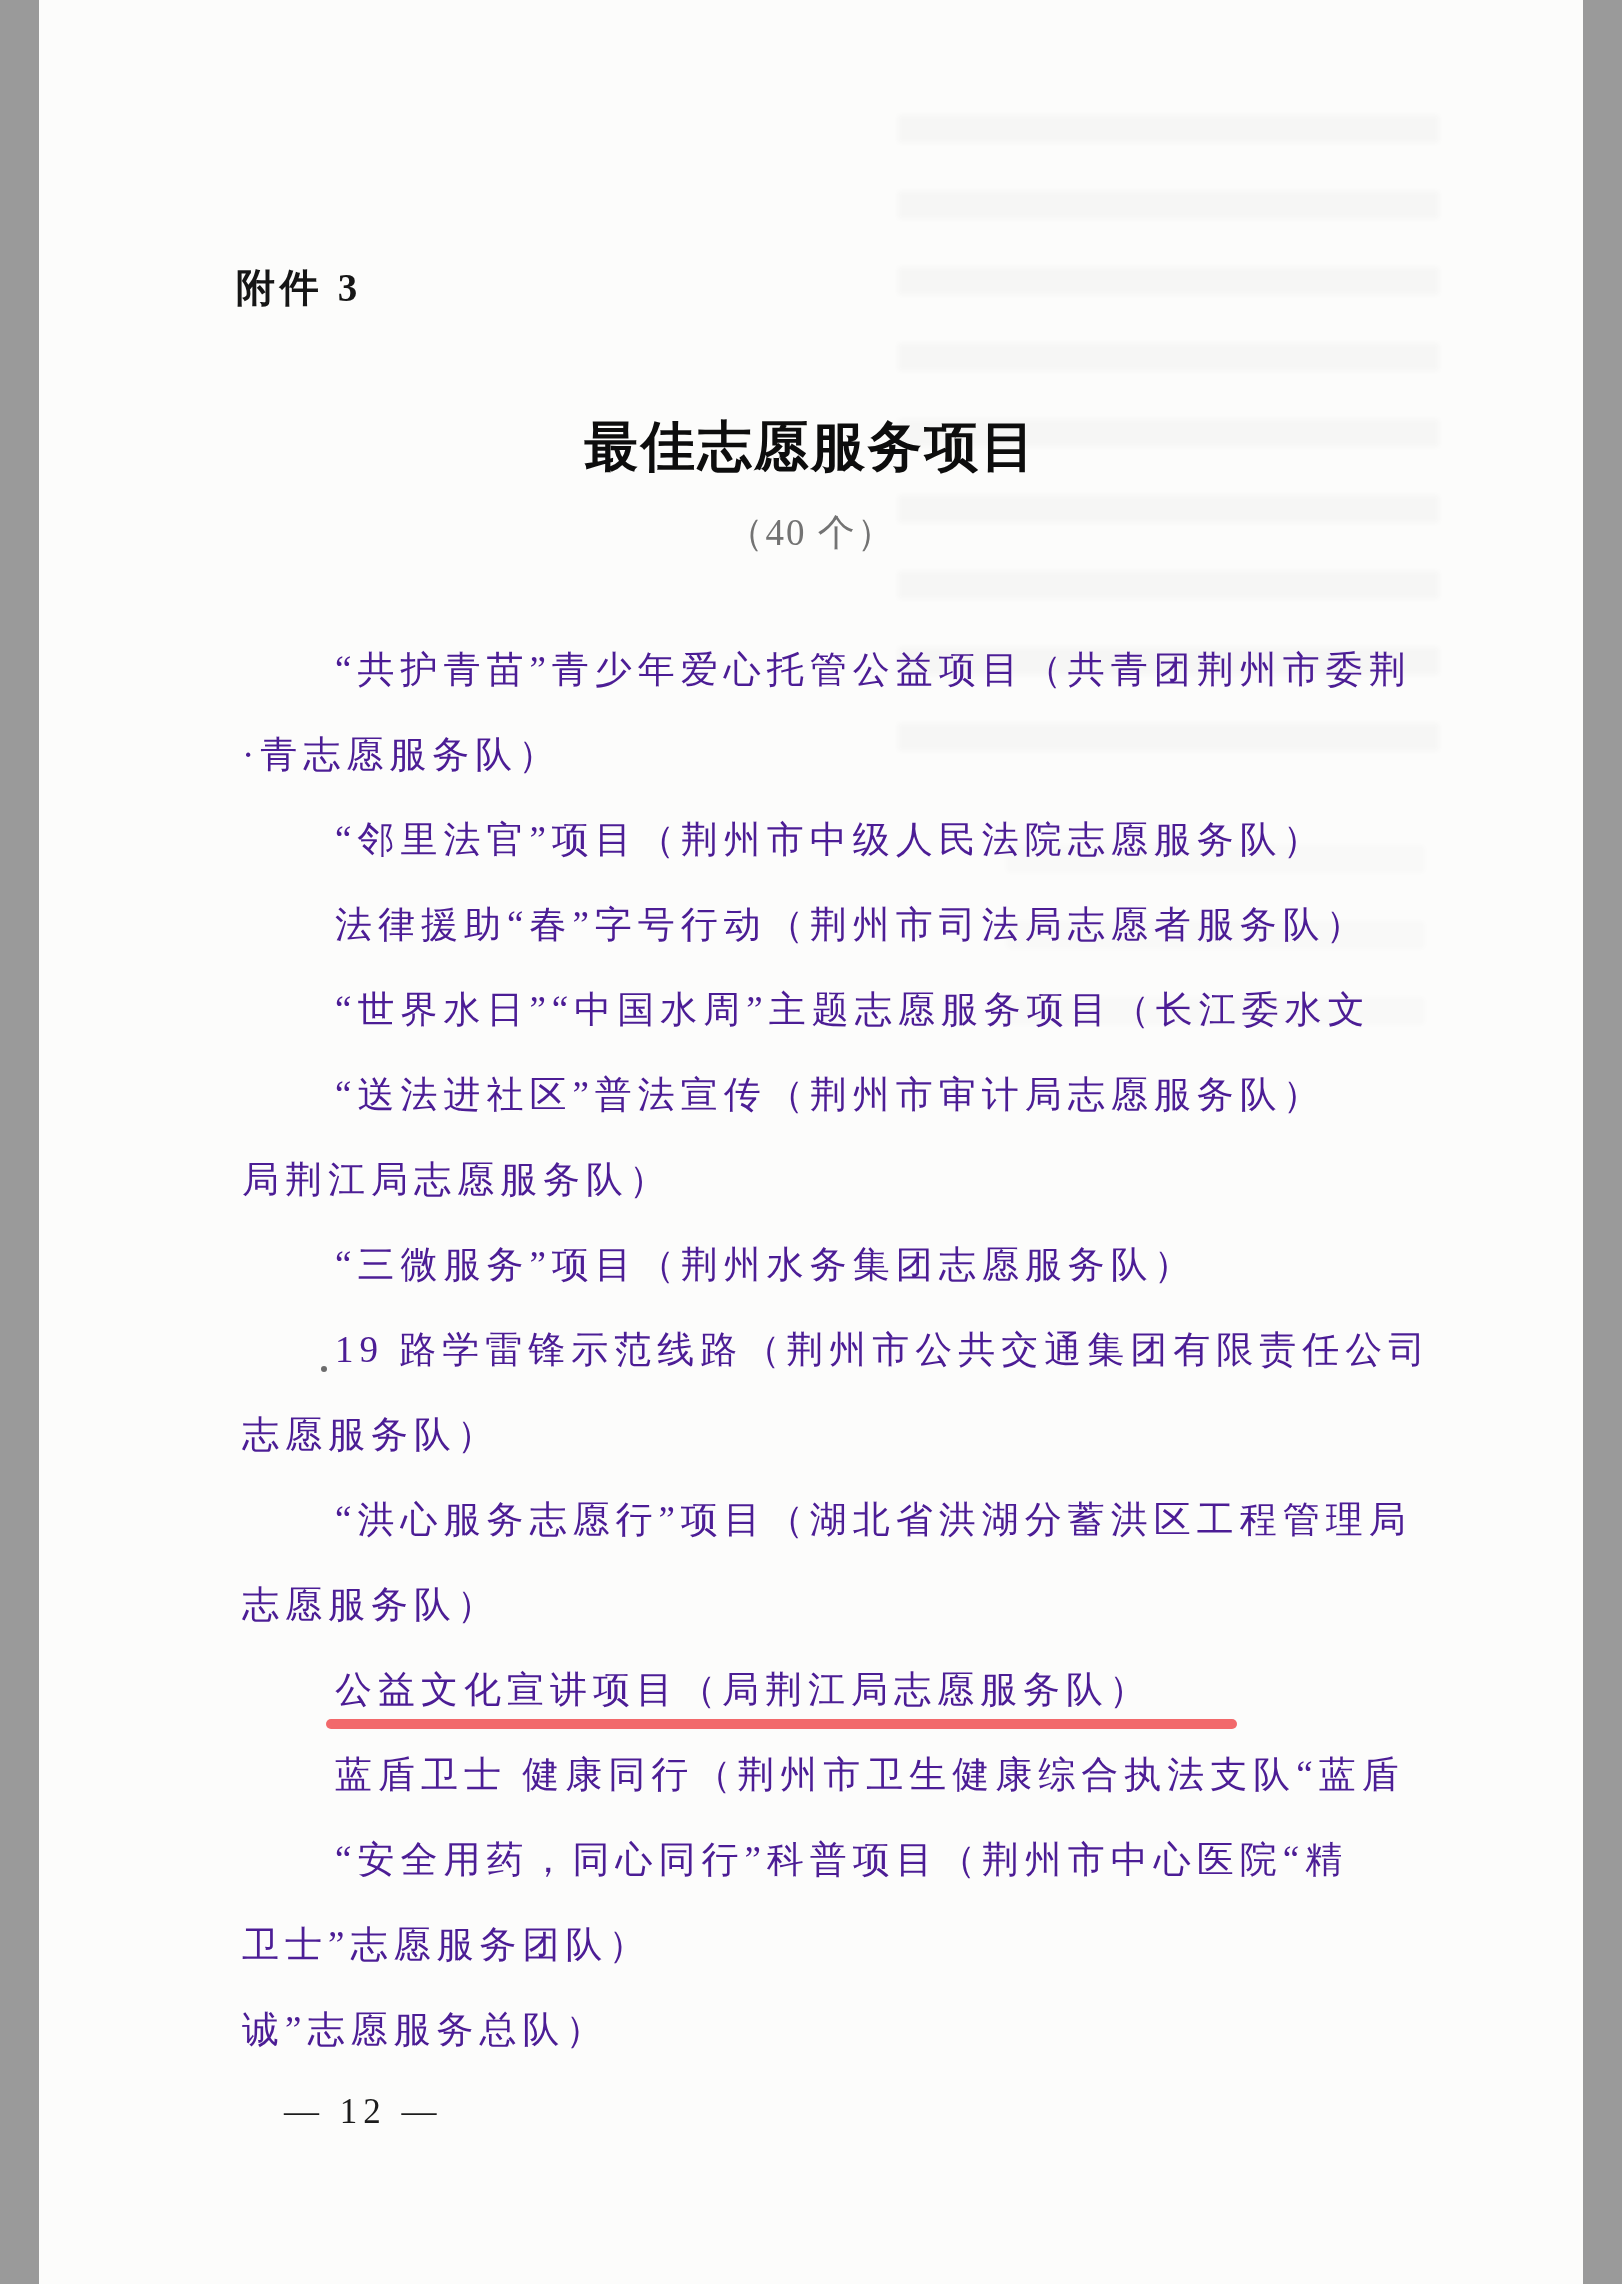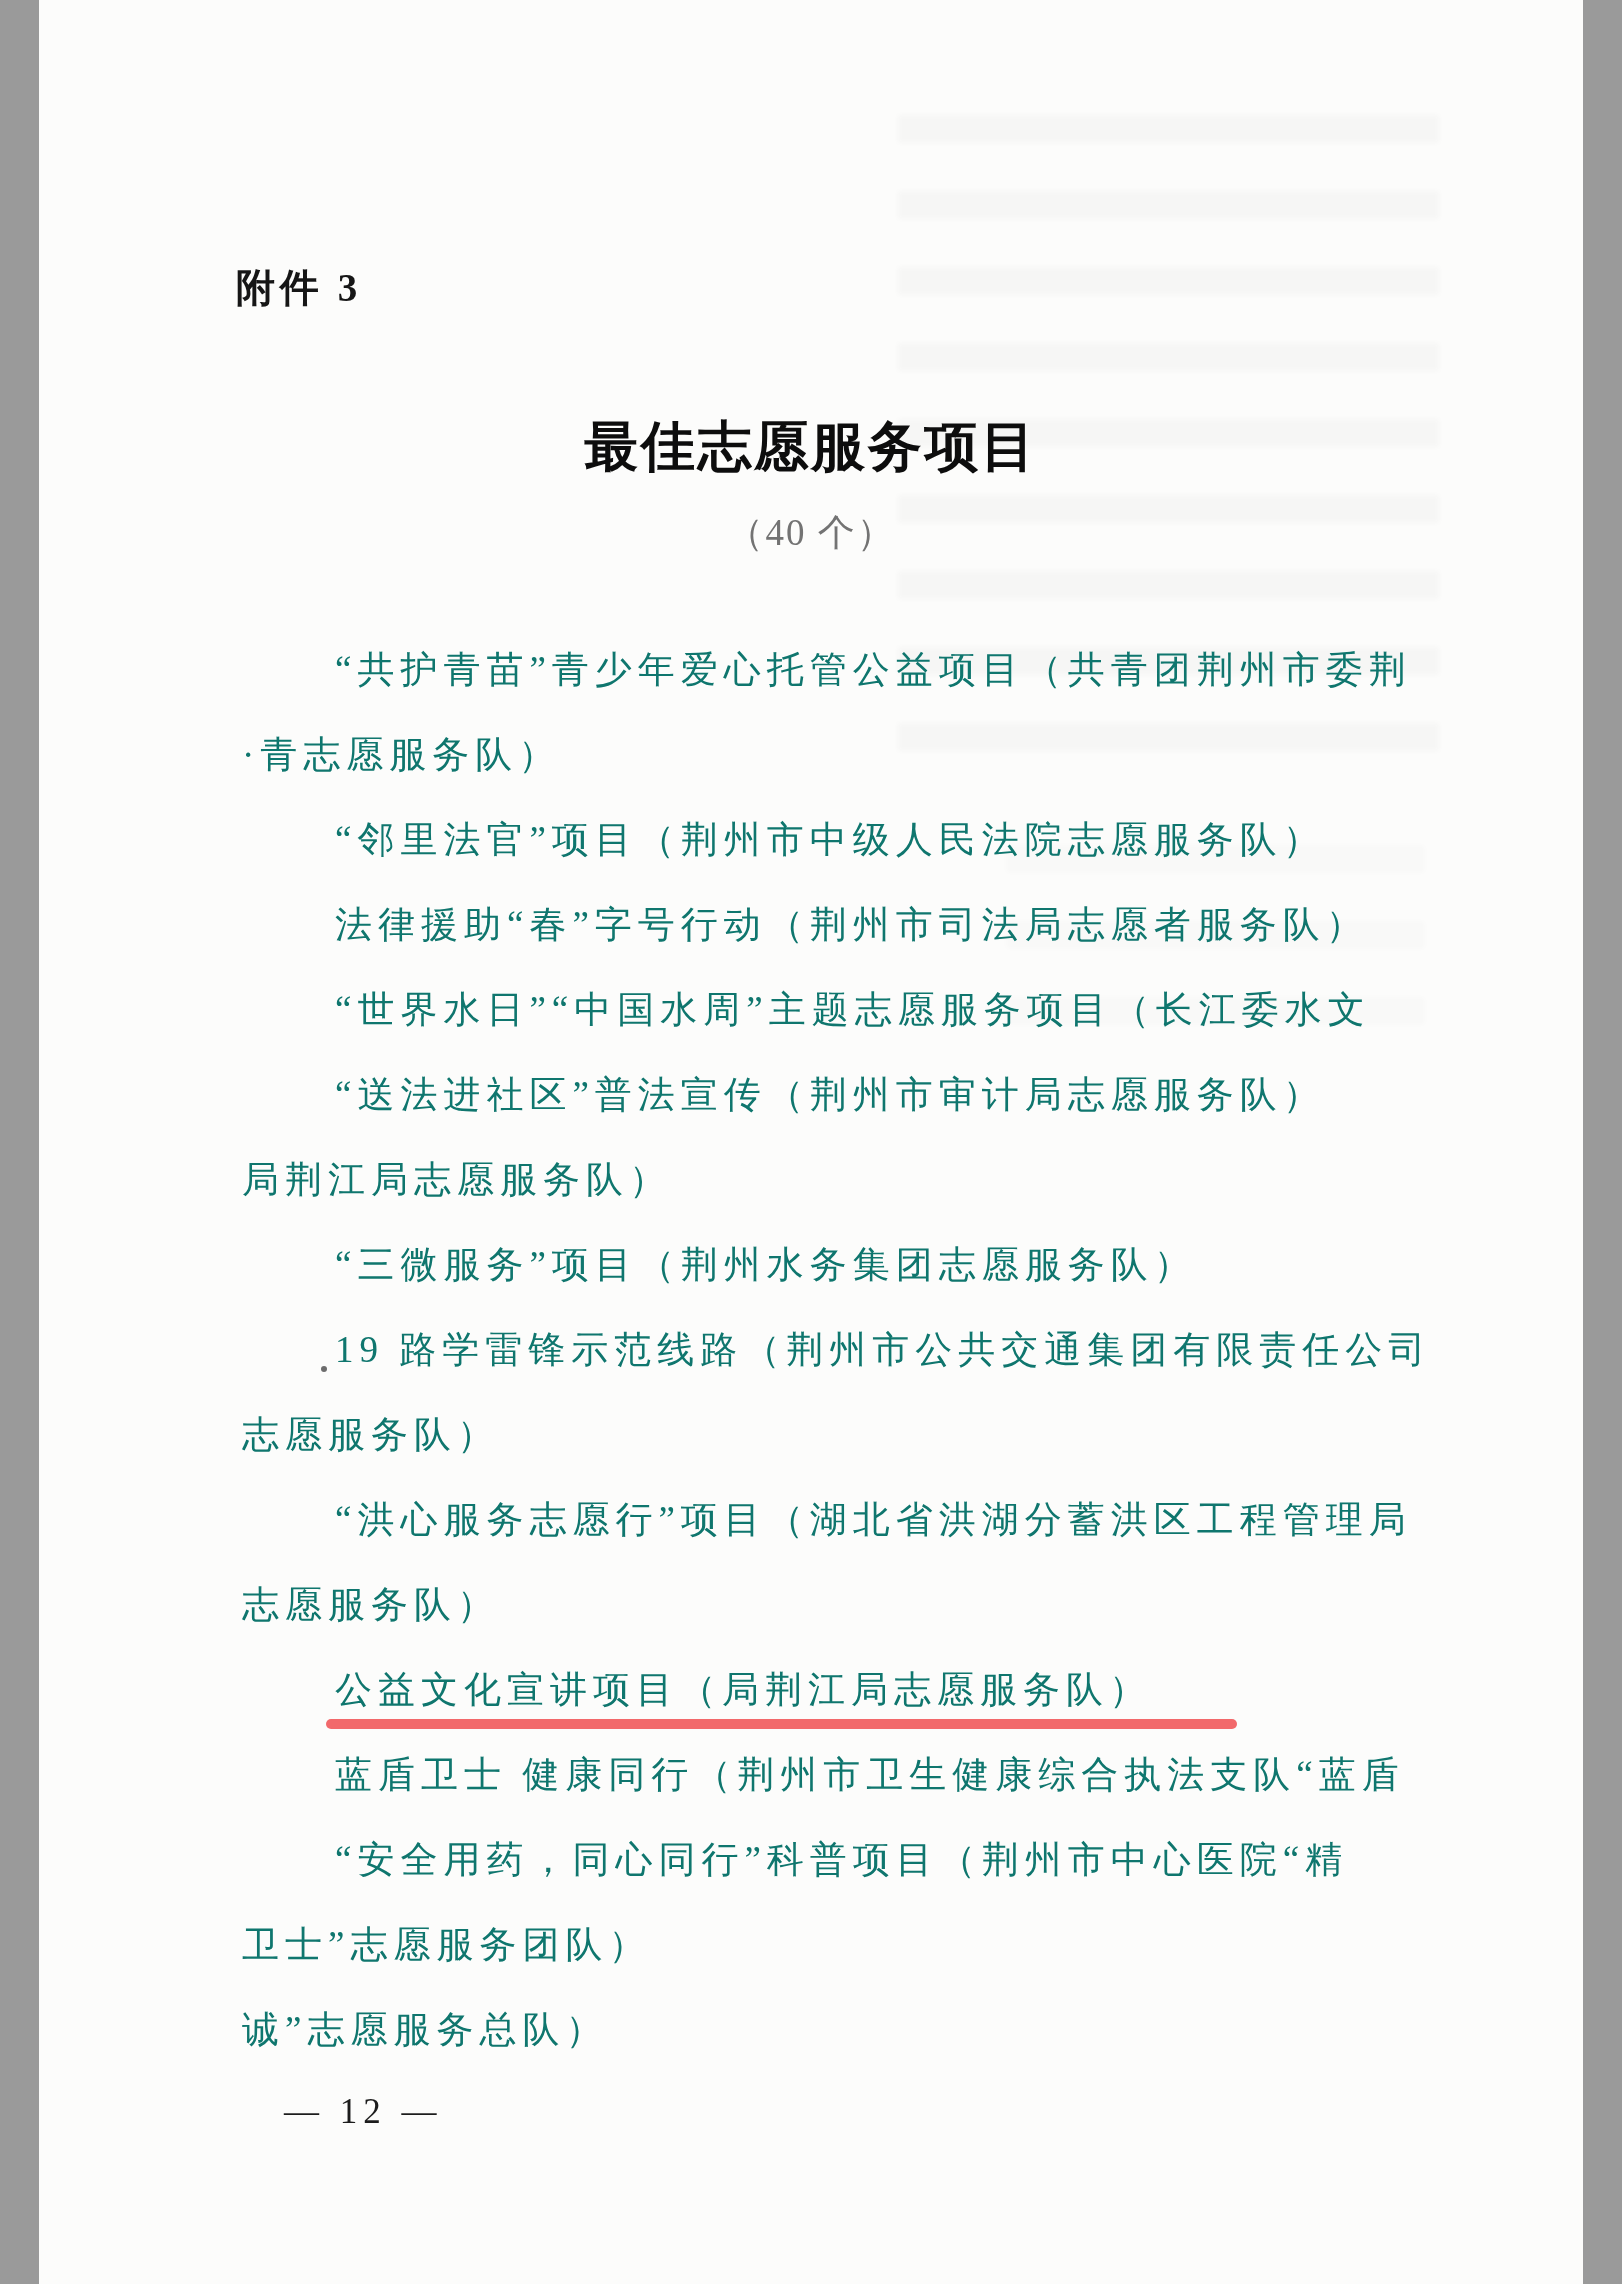--- a/index.html
+++ b/index.html
@@ -79,21 +79,21 @@
     top: 627px;
     width: 1251px;
   }
   .line {
     height: 85px;
     display: flex;
     align-items: center;
     font-size: 37px;
     letter-spacing: 6px;
     white-space: nowrap;
-    color: #0f766e;
+    color: #4c1d95;
   }
   .line.indent { padding-left: 93px; }
 
   .red-underline {
     position: absolute;
     left: 287px;
     top: 1719px;
     width: 911px;
     height: 9.5px;
     border-radius: 5.4px;

